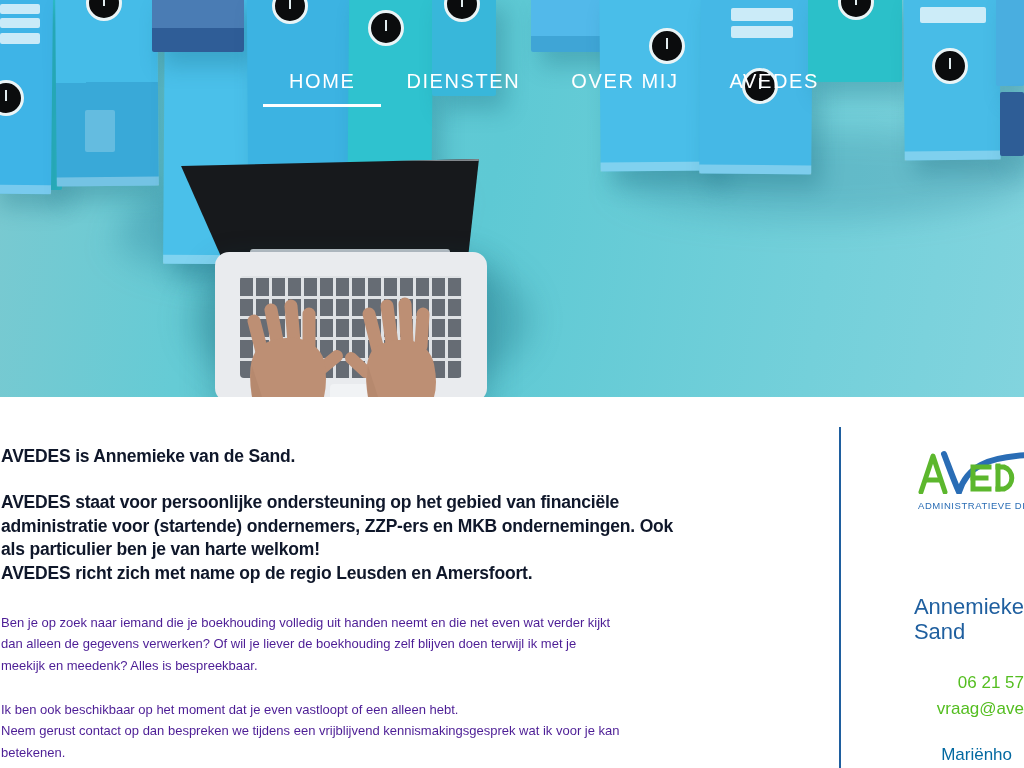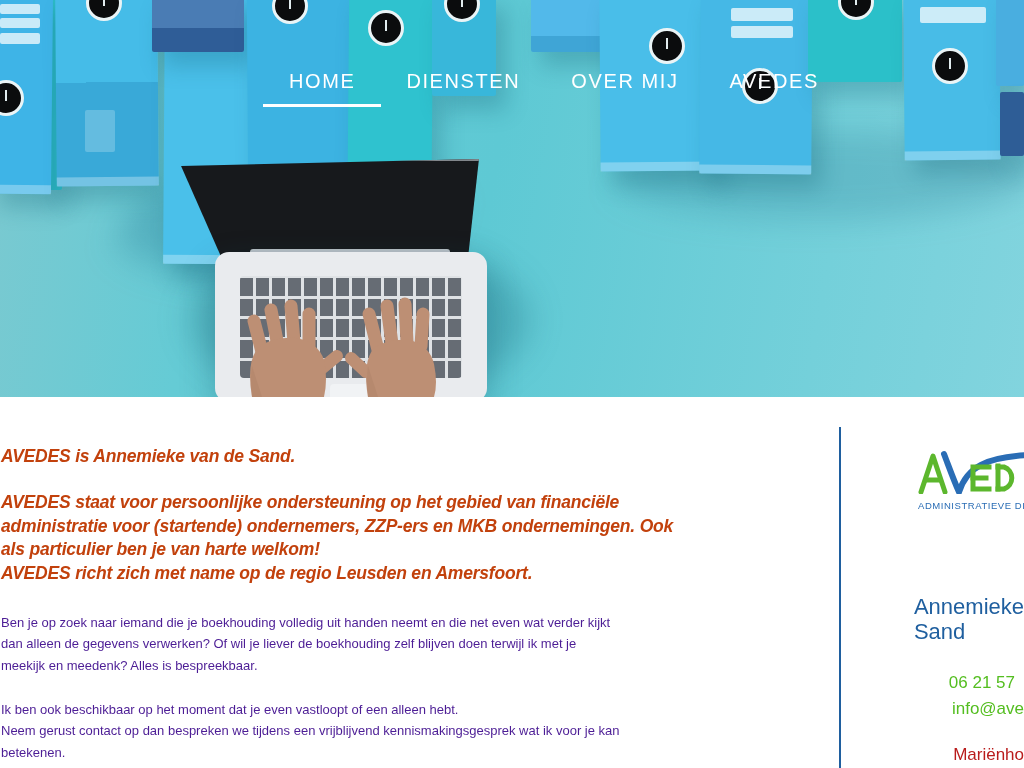--- a/index.html
+++ b/index.html
@@ -43,32 +43,32 @@
   
   .main-nav{position:absolute;left:289px;top:70px;display:flex;gap:51px;z-index:60;}
   .nav-item{position:relative;color:#ffffff;font-size:20px;font-weight:normal;
     letter-spacing:1.6px;text-decoration:none;cursor:pointer;}
   .nav-item.active::after{content:'';position:absolute;left:50%;transform:translateX(-50%);
     top:34px;width:118px;height:3px;background:#ffffff;}
   
   .content{position:absolute;left:0;top:397px;width:1024px;height:371px;background:#ffffff;}
   .prelines{white-space:pre-line;}
   .para{position:absolute;left:1px;width:815px;margin:0;}
-  .para-bold{color:#c2410c;font-weight:bold;font-size:17.5px;line-height:23.5px;letter-spacing:-.2px;font-style:italic;}
+  .para-bold{color:#0f172a;font-weight:bold;font-size:17.5px;line-height:23.5px;letter-spacing:-.2px;}
   .para-reg{color:#4c1d95;font-size:13px;line-height:21.3px;}
   .v-divider{position:absolute;left:839px;top:30px;width:2px;height:341px;background:#1f5f9f;}
   .logo-block{position:absolute;left:918px;top:53px;width:140px;}
   .logo-tagline{margin-top:2px;color:#2a6db5;font-size:9.5px;letter-spacing:.55px;white-space:nowrap;}
   .aside-name{position:absolute;right:0;top:197px;text-align:left;color:#1f5f9f;
     font-size:22px;line-height:25px;}
   .aside-contact{position:absolute;right:0;top:273px;text-align:right;color:#54be20;
     font-size:17px;line-height:25.5px;}
   .aside-contact a{color:#54be20;text-decoration:none;cursor:pointer;display:block;}
-  .phone-line{padding-right:9px;}
-  .aside-address{position:absolute;right:0;top:348px;text-align:right;color:#b91c1c;font-size:17px;}
+  .phone-line{}
+  .aside-address{position:absolute;right:12px;top:348px;text-align:right;color:#0369a1;font-size:17px;}
 </style>
 </head>
 <body>
 
 <div class="hero">
 
   <div class="shadow-blob" style="left:120px;top:170px;width:330px;height:110px;background:rgba(31,110,138,.30);transform:skewX(-18deg);"></div>
   <div class="shadow-blob" style="left:620px;top:130px;width:420px;height:90px;background:rgba(31,110,138,.22);transform:skewX(-14deg);"></div>
   <div class="shadow-blob" style="left:190px;top:240px;width:340px;height:160px;background:rgba(17,92,112,.26);"></div>
 
@@ -177,17 +177,17 @@
       </g>
     </svg>
     <div class="logo-tagline">ADMINISTRATIEVE DIE</div>
   </div>
 
   <div class="aside-name prelines">Annemieke
 Sand</div>
 
   <div class="aside-contact">
     <a class="phone-line">06 21 57</a>
-    <a>info@ave</a>
+    <a>vraag@ave</a>
   </div>
 
   <div class="aside-address">Mariënho</div>
 </div>
 
 </body></html>

